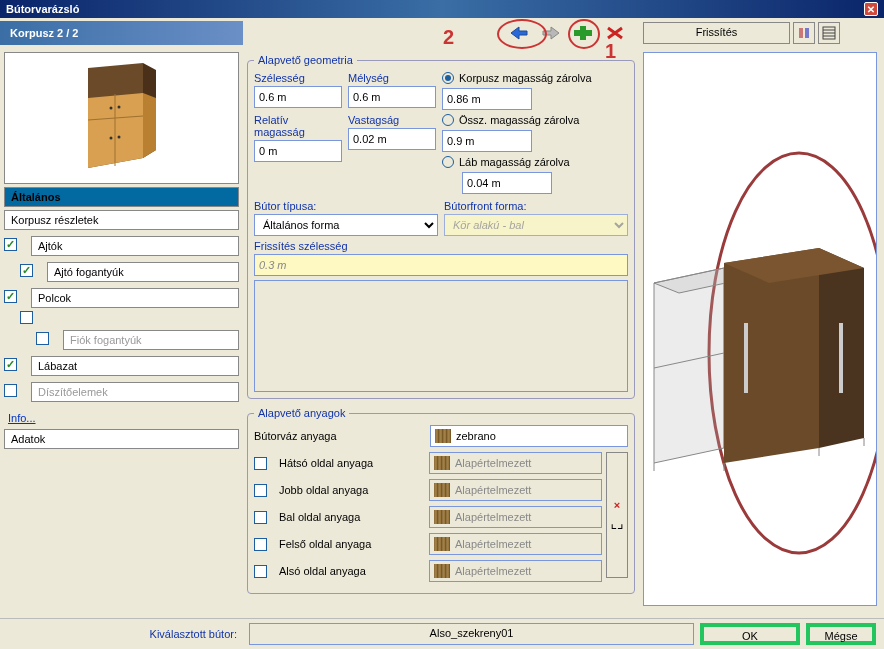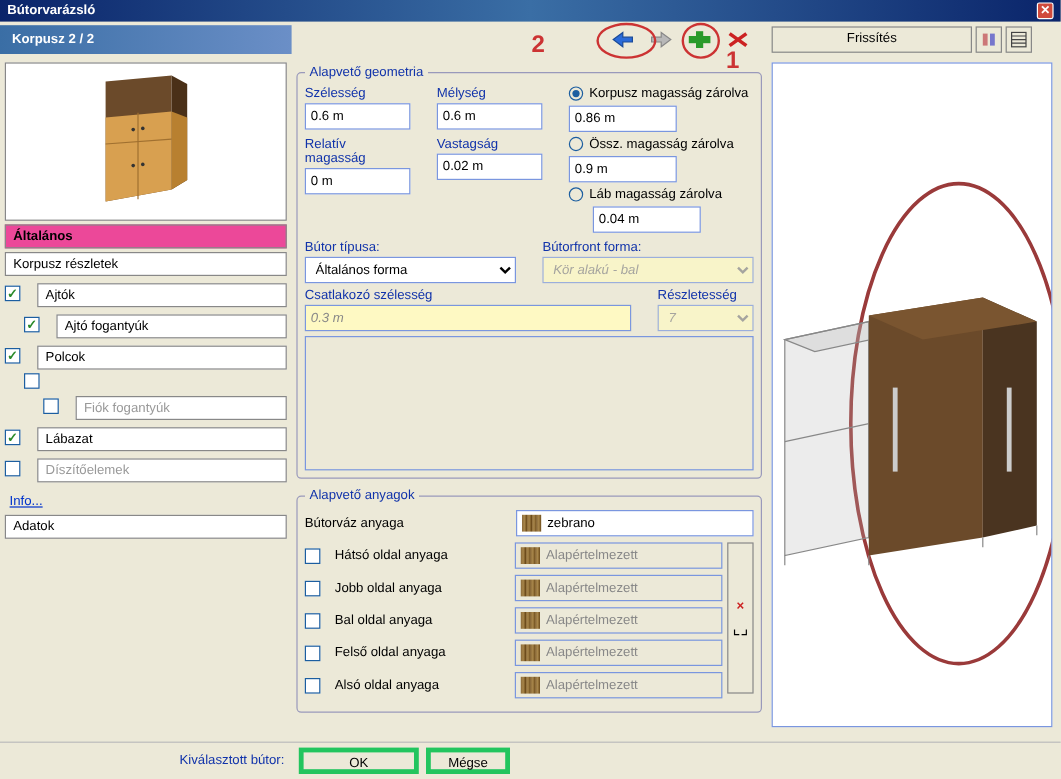--- a/index.html
+++ b/index.html
@@ -8,43 +8,43 @@
   .titlebar { background: linear-gradient(to right, #0a246a, #3a6ea5, #0a246a); height: 18px; color: #fff; font-weight: bold; padding: 2px 6px; display: flex; justify-content: space-between; align-items: center; }
   .titlebar-close { width: 14px; height: 14px; background: #d04a3c; color:#fff; display:flex; align-items:center; justify-content:center; border:1px solid #fff; border-radius:2px; font-size:10px; cursor:pointer; }
   
   .toolbar-row { display:flex; align-items:center; height:30px; }
   .korpusz-label { background: linear-gradient(to right,#3a6ea5,#6b8fc7); color:#fff; font-weight:bold; padding:6px 10px; width:243px; }
   .toolbar-mid { flex:1; display:flex; justify-content:flex-end; align-items:center; padding-right:8px; position:relative; }
   .annot-red { color:#c33; font-weight:bold; font-size:20px; position:absolute; }
   .annot-circle { position:absolute; border:2px solid #c33; border-radius:50%; }
   .nav-btn { width:28px; height:22px; display:inline-flex; align-items:center; justify-content:center; margin:0 2px; }
   .nav-btn svg { width:20px; height:16px; }
-  .refresh-btn { width:167px; height:22px; background:#ece9d8; border:1px solid #888; margin-left:4px; text-align:center; padding-top:3px; cursor:pointer; }
+  .refresh-btn { width:147px; height:22px; background:#ece9d8; border:1px solid #888; margin-left:4px; text-align:center; padding-top:3px; cursor:pointer; }
   .icon-btn { width:22px; height:22px; border:1px solid #888; background:#ece9d8; margin-left:3px; display:inline-flex; align-items:center; justify-content:center; cursor:pointer; }
   .right-tools { display:flex; align-items:center; padding:3px 6px 3px 0; width:245px; }
   
   .main { display:flex; height:570px; }
   .col-left { width:243px; padding:4px; }
   .col-mid { width:396px; padding:4px; }
   .col-right { width:245px; padding:4px; }
   
   .thumb-box { width:235px; height:132px; border:1px solid #888; background:#fff; display:flex; align-items:center; justify-content:center; }
   .cab-svg { width:78px; height:120px; }
   
   .tree-item { border:1px solid #888; background:#fff; padding:3px 6px; margin-top:3px; display:flex; align-items:center; }
-  .tree-item.sel { background:#ec4899; font-weight:bold; }
+  .tree-item.sel { background:#0369a1; font-weight:bold; }
   .tree-item.ind1 { margin-left:16px; }
   .chk { width:13px; height:13px; border:1px solid #1c5ea0; background:#fff; margin-right:-2px; display:inline-flex; align-items:center; justify-content:center; color:#2a8a2a; font-size:11px; font-weight:bold; }
   .chk-wrap { display:flex; align-items:center; margin-top:3px; }
   .disabled { color:#999; }
   .link { color:#0033cc; text-decoration:underline; cursor:pointer; margin-top:8px; display:block; padding:2px 4px; }
   
   fieldset { border:1px solid #99b; border-radius:4px; margin:2px 0 8px 0; padding:6px; }
   legend { color:#1133aa; padding:0 4px; }
-  .form-row { display:flex; gap:22px; margin-bottom:4px; }
+  .form-row { display:flex; gap:6px; margin-bottom:4px; }
   .form-col { flex:1; }
   .form-col label { display:block; color:#1133aa; margin-bottom:2px; }
   input[type=text], select { width:100%; border:1px solid #7a96df; padding:3px 4px; background:#fff; height:22px; }
   input[disabled], select[disabled] { background:#fef9c3; color:#888;font-style:italic; }
   .radio-row { display:flex; align-items:center; margin-bottom:4px; }
   .radio { width:12px; height:12px; border:1px solid #1c5ea0; border-radius:50%; margin-right:5px; display:inline-flex; align-items:center; justify-content:center; }
   .radio.on::after { content:""; width:6px; height:6px; background:#1c5ea0; border-radius:50%; }
   .narrow-in { width:90px !important; }
   .big-box { border:1px solid #7a96df; background:#ece9d8; height:112px; margin-top:4px; }
   
@@ -235,26 +235,22 @@
           <label>Bútor típusa:</label>
           <select><option>Általános forma</option></select>
         </div>
         <div class="form-col">
           <label>Bútorfront forma:</label>
           <select disabled=""><option>Kör alakú - bal</option></select>
         </div>
       </div>
       <div class="form-row">
         <div class="form-col">
-          <label class="disabled">Csatlakozó szélesség</label>
+          <label class="disabled">Frissítés szélesség</label>
           <input type="text" disabled="" value="0.3 m" style="">
-        </div>
-        <div class="form-col" style="flex:0 0 80px">
-          <label class="disabled">Részletesség</label>
-          <select disabled=""><option>7</option></select>
         </div>
       </div>
       <div class="big-box"></div>
     </fieldset>
 
     <fieldset>
       <legend>Alapvető anyagok</legend>
       <div class="mat-row">
         <span style="flex:0 0 170px">Bútorváz anyaga</span>
         <div class="mat-select">
@@ -340,15 +336,16 @@
           <line x1="175" y1="395" x2="175" y2="403"></line>
             <line x1="220" y1="385" x2="220" y2="393"></line>
         </g>
       </svg>
     </div>
   </div>
 </div>
 
 <div class="bottombar">
   <div class="lbl">Kiválasztott bútor:</div>
+  <div class="sel-field">Also_szekreny01</div>
   <div class="btn">OK</div>
   <div class="btn" style="width:70px">Mégse</div>
 </div>
 
 </body></html>

